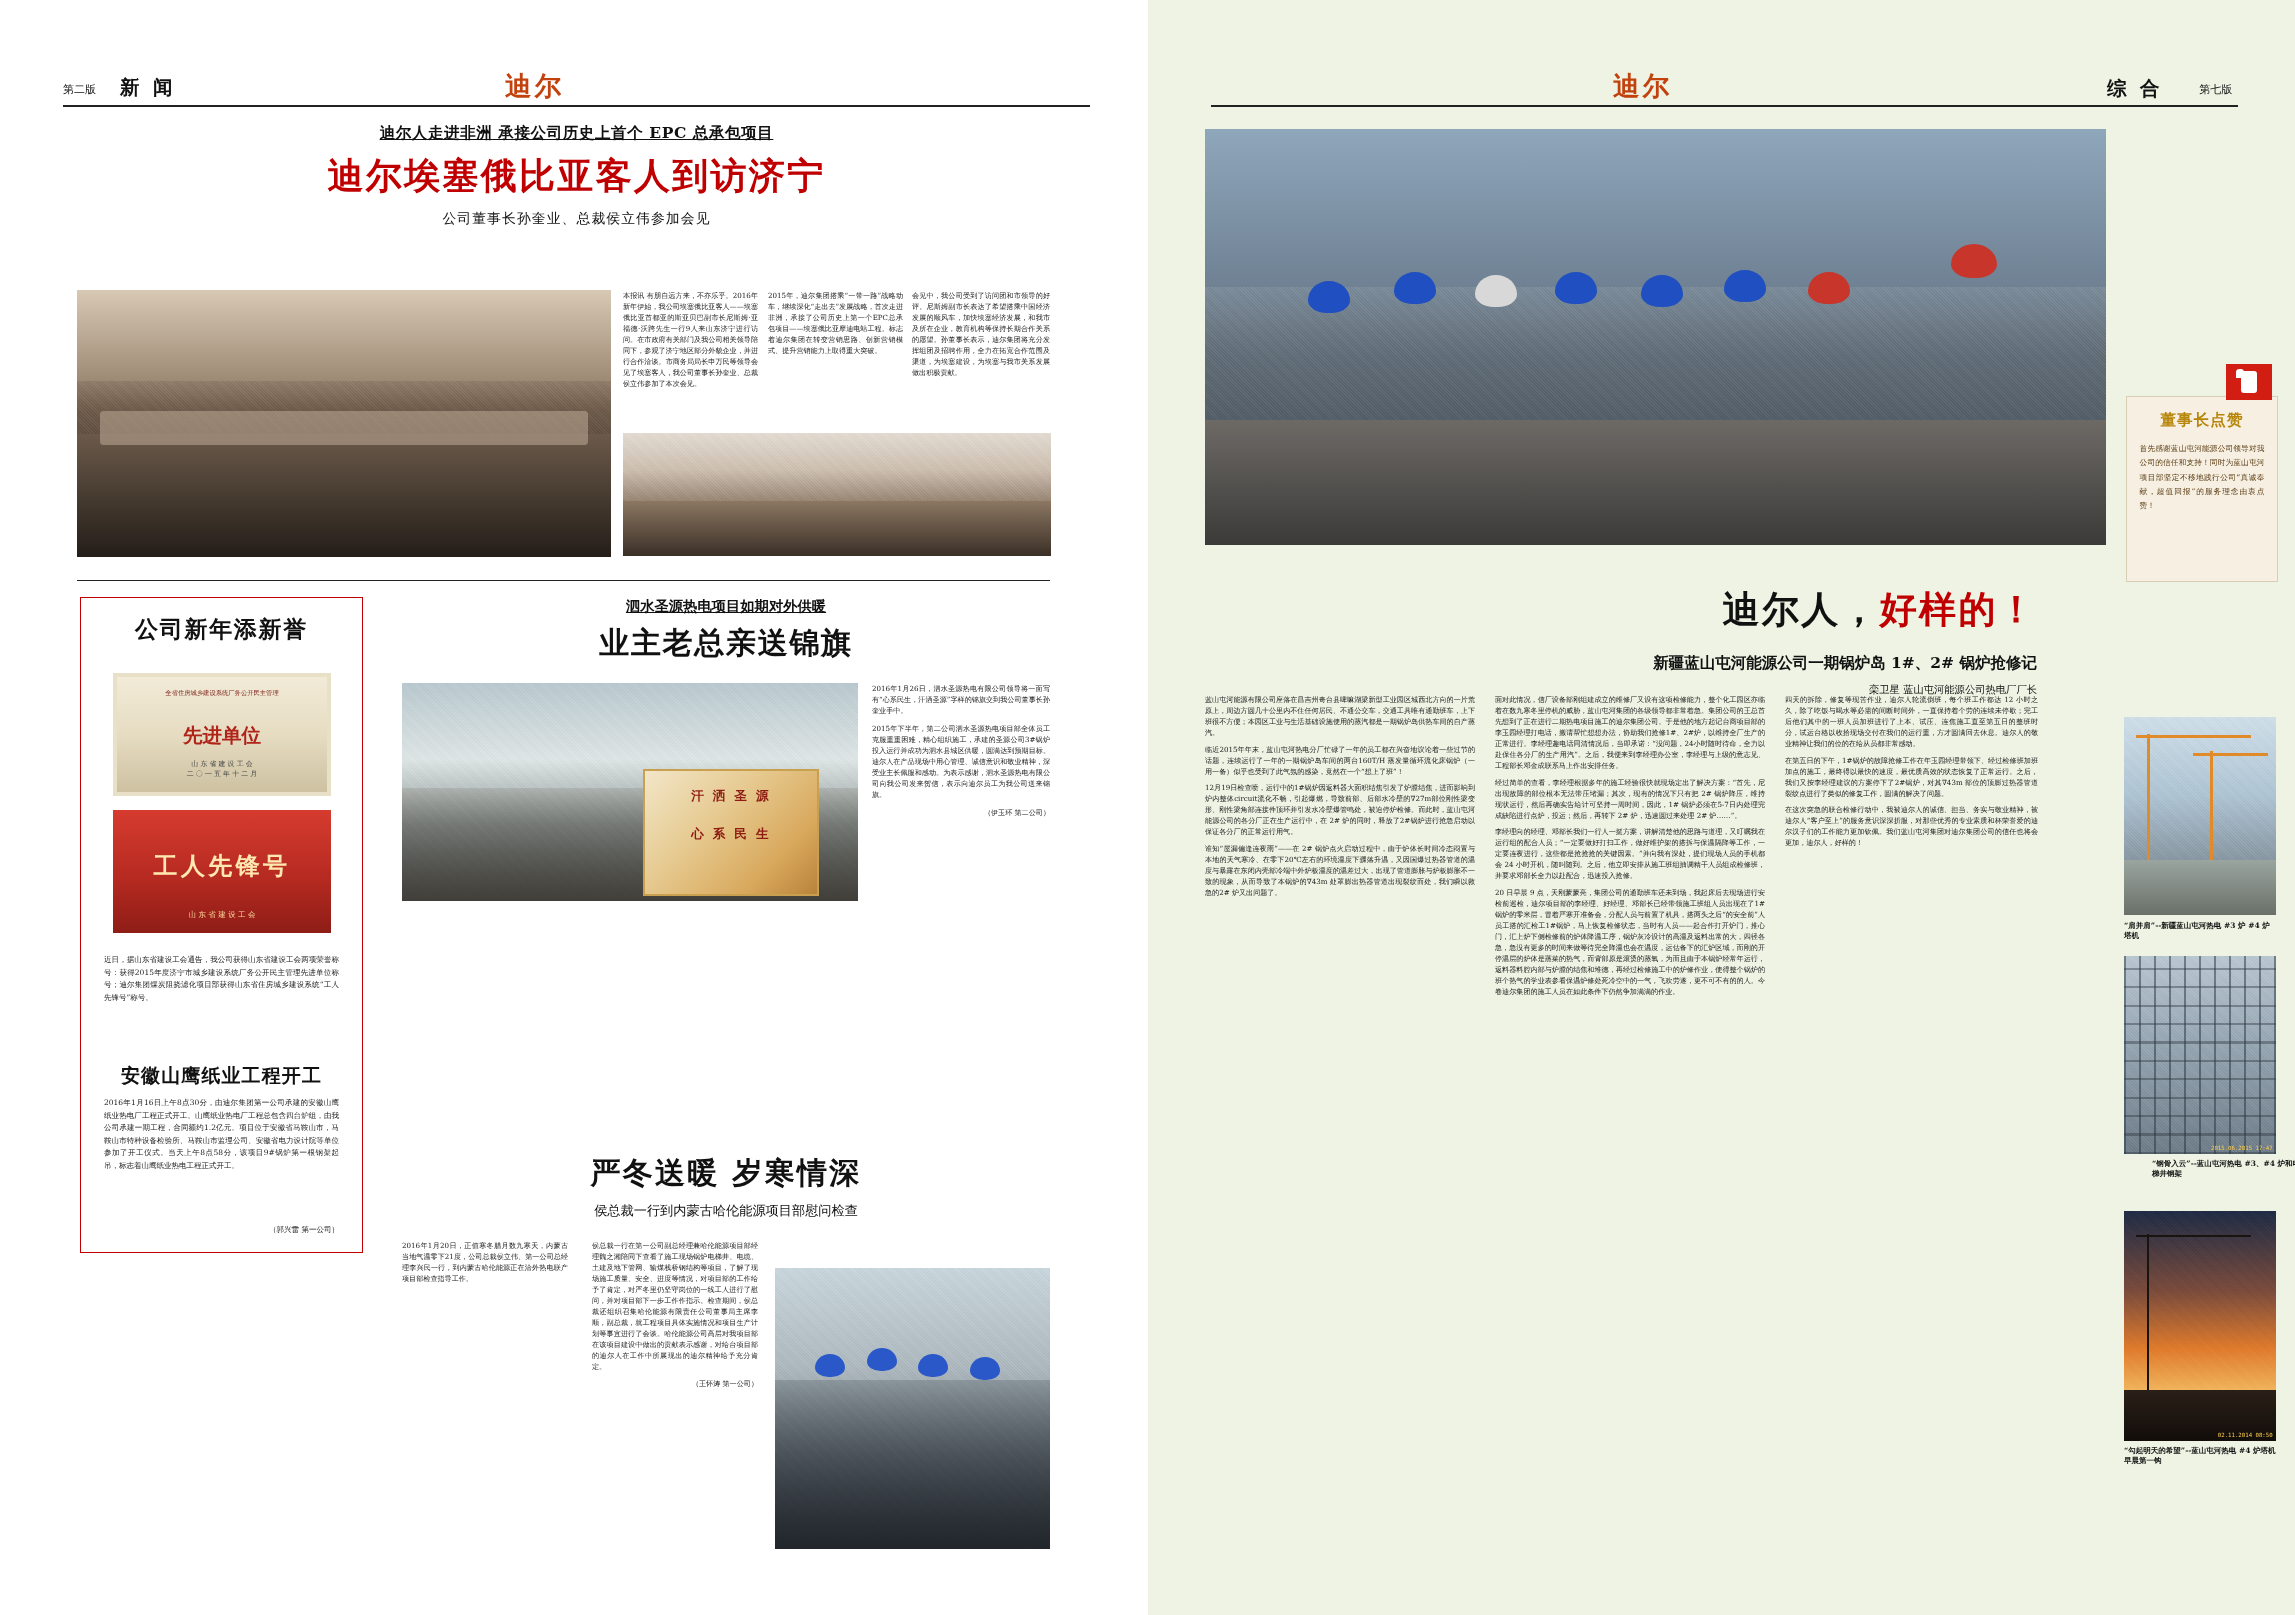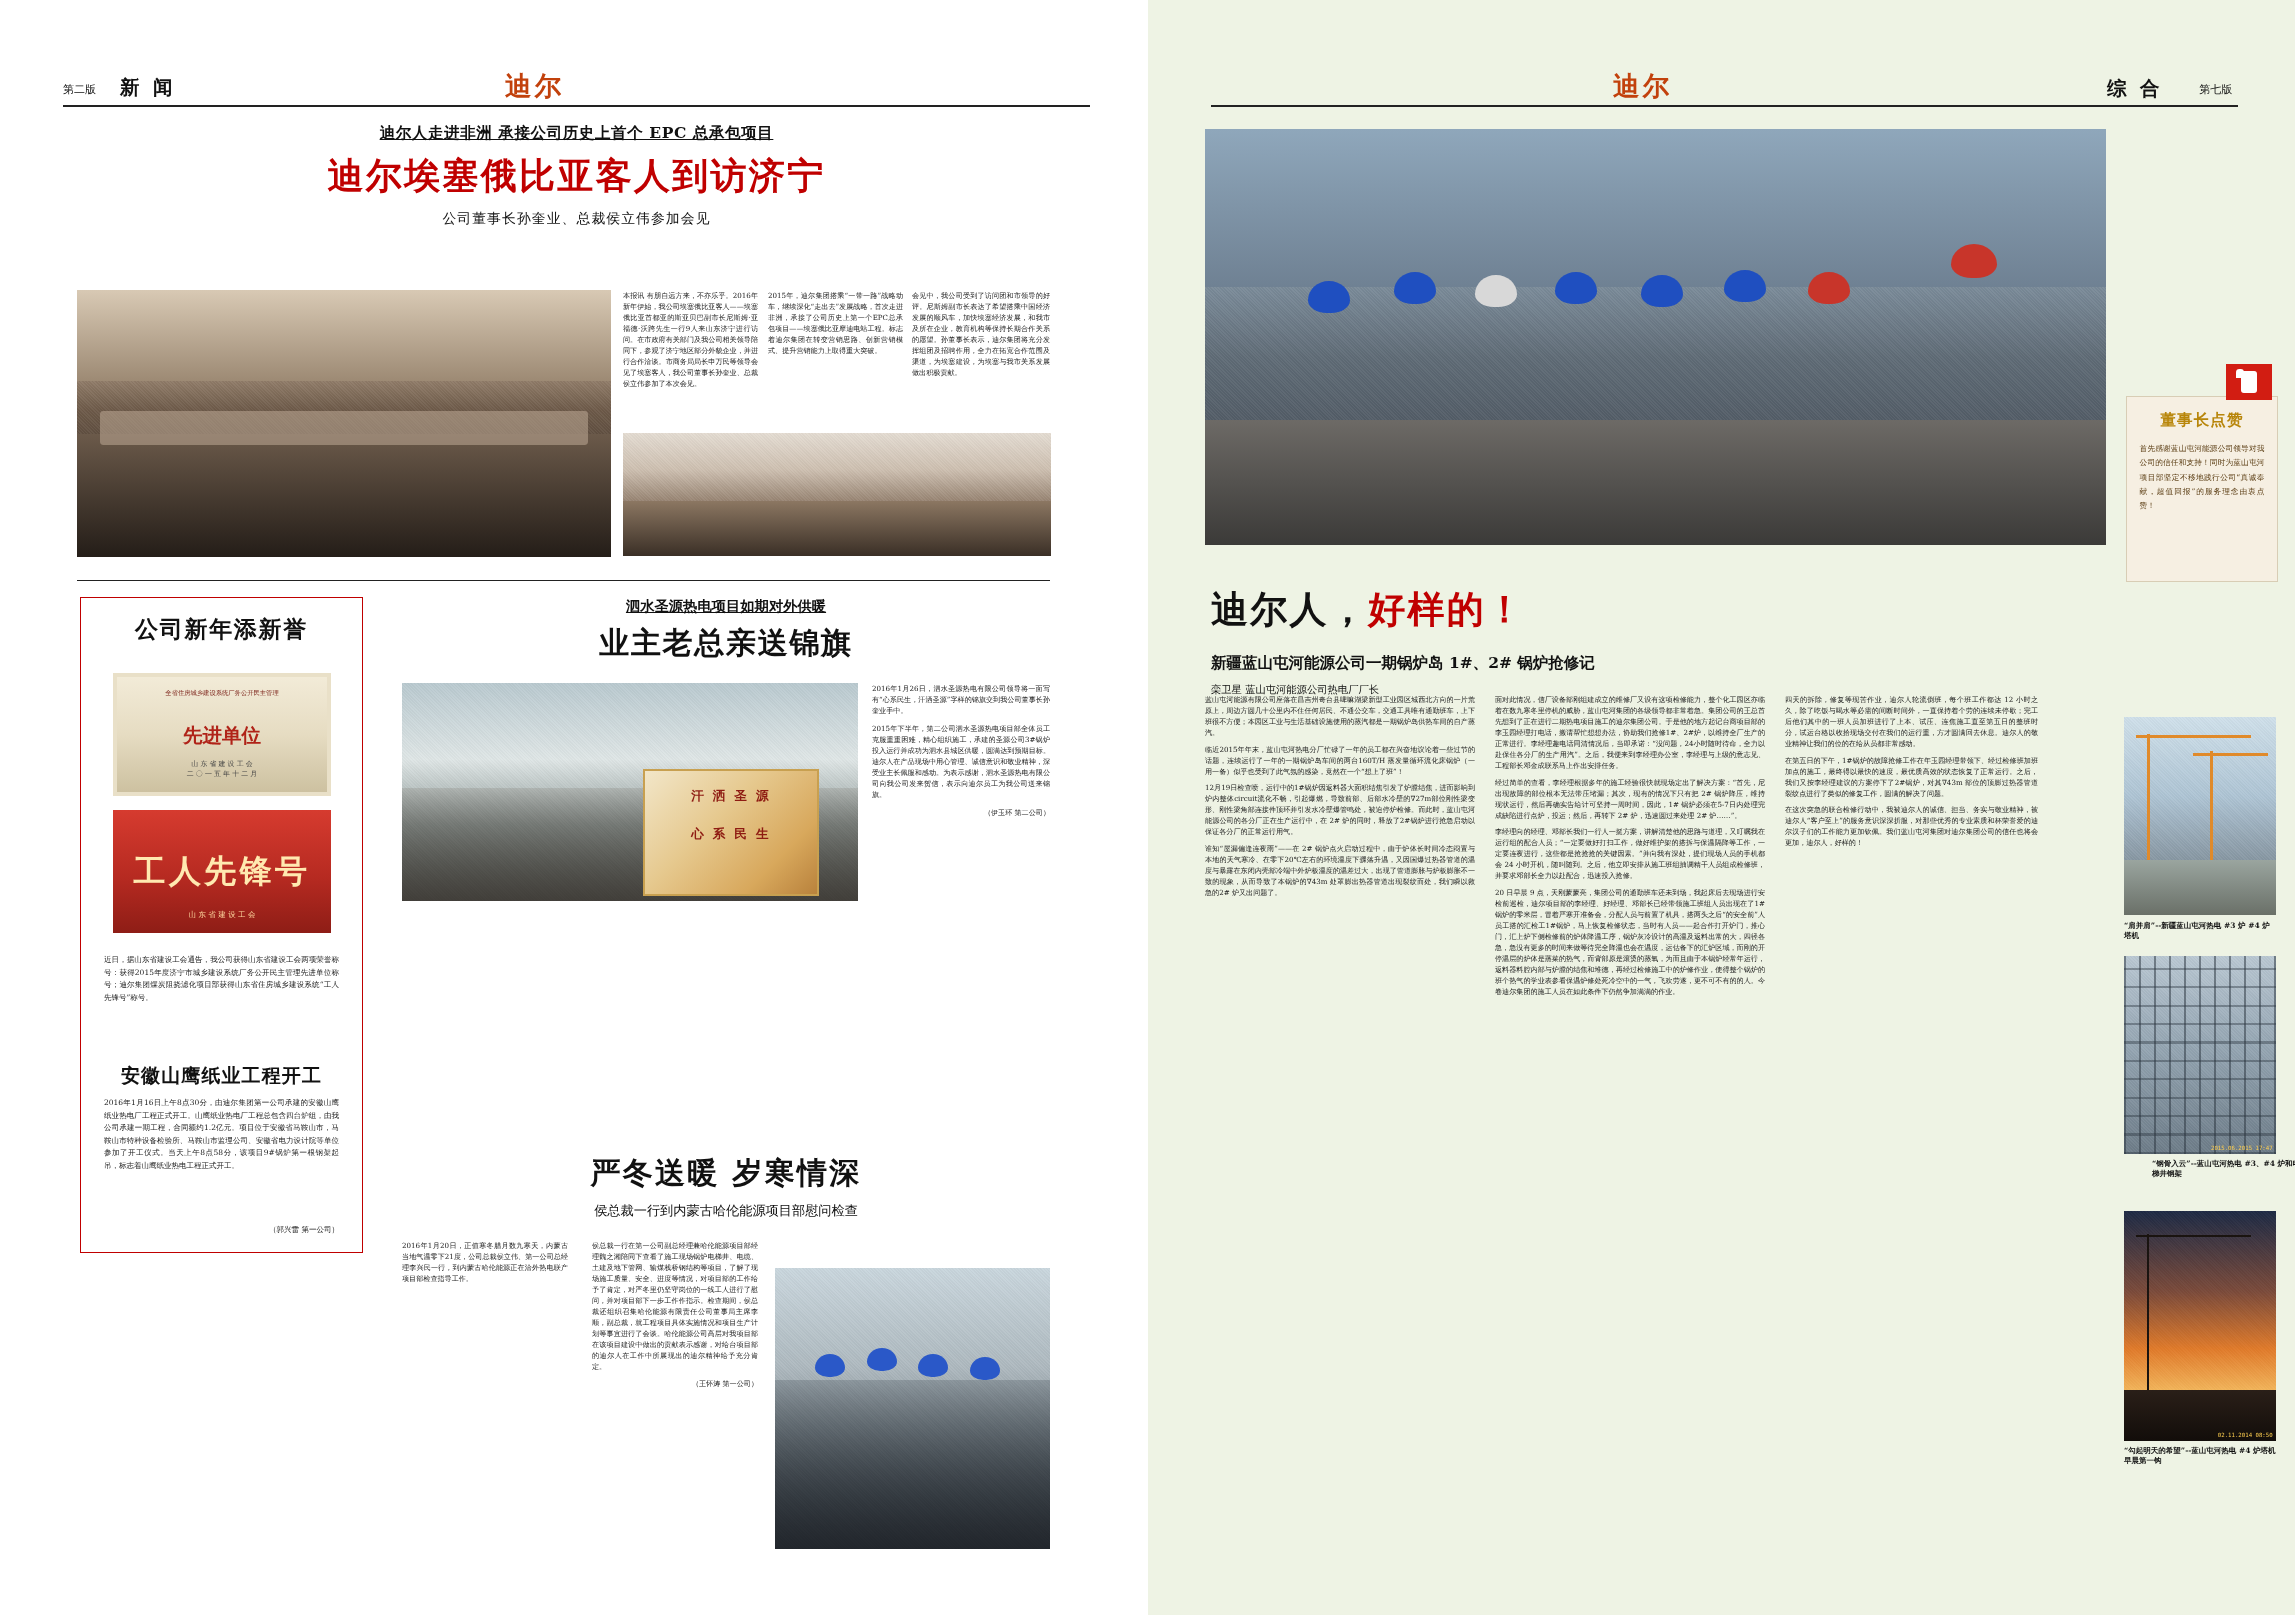--- a/index.html
+++ b/index.html
@@ -72,21 +72,21 @@
 
   <div class="box-red" style="position:absolute;left:80px;top:597px;width:281px;height:654px;">
     <div style="text-align:center;margin-top:16px;font-family:'DejaVu Serif','Liberation Serif',serif;font-weight:bold;font-size:23px;letter-spacing:1.7px;">公司新年添新誉</div>
     <div class="photo ph-cert1" style="left:32px;top:75px;width:218px;height:123px;position:absolute;">
       <div style="position:absolute;left:0;top:0;width:100%;height:100%;border:4.6px solid #e9e0c8;box-sizing:border-box;"></div>
       <div style="position:absolute;left:0;top:16px;width:100%;text-align:center;font-size:6.3px;color:#7a1f16;font-family:'DejaVu Serif',serif;">全省住房城乡建设系统厂务公开民主管理</div>
       <div style="position:absolute;left:0;top:49px;width:100%;text-align:center;font-size:19.5px;font-weight:bold;color:#b02318;font-family:'DejaVu Serif',serif;">先进单位</div>
       <div style="position:absolute;left:0;top:86px;width:100%;text-align:center;font-size:6.9px;color:#444;">山 东 省 建 设 工 会<br>二 〇 一 五 年 十 二 月</div>
     </div>
     <div class="photo ph-cert2" style="left:32px;top:212px;width:218px;height:123px;position:absolute;">
-      <div style="position:absolute;left:0;top:40px;width:100%;text-align:center;font-size:32px;font-weight:bold;color:#ffe9b0;font-family:'DejaVu Serif',serif;letter-spacing:3.4px;">工人先锋号</div>
+      <div style="position:absolute;left:0;top:40px;width:100%;text-align:center;font-size:24px;font-weight:bold;color:#ffe9b0;font-family:'DejaVu Serif',serif;letter-spacing:3.4px;">工人先锋号</div>
       <div style="position:absolute;left:0;bottom:12.6px;width:100%;text-align:center;font-size:7.5px;color:#ffd9a0;">山 东 省 建 设 工 会</div>
     </div>
     <div class="body-col" style="position:absolute;left:23px;top:356px;width:235px;font-size:7.5px;line-height:12.6px;">近日，据山东省建设工会通告，我公司获得山东省建设工会两项荣誉称号：获得2015年度济宁市城乡建设系统厂务公开民主管理先进单位称号；迪尔集团煤炭阻挠滤化项目部获得山东省住房城乡建设系统“工人先锋号”称号。</div>
 
     <div style="position:absolute;left:0;top:465px;width:100%;text-align:center;font-family:'DejaVu Serif','Liberation Serif',serif;font-weight:bold;font-size:19px;letter-spacing:1.1px;">安徽山鹰纸业工程开工</div>
     <div class="body-col" style="position:absolute;left:23px;top:499px;width:235px;font-size:7.5px;line-height:12.6px;">2016年1月16日上午8点30分，由迪尔集团第一公司承建的安徽山鹰纸业热电厂工程正式开工。山鹰纸业热电厂工程总包含四台炉组，由我公司承建一期工程，合同额约1.2亿元。项目位于安徽省马鞍山市，马鞍山市特种设备检验所、马鞍山市监理公司、安徽省电力设计院等单位参加了开工仪式。当天上午8点58分，该项目9#锅炉第一根钢架起吊，标志着山鹰纸业热电工程正式开工。</div>
     <div class="body-col" style="position:absolute;left:23px;top:626px;width:235px;text-align:right;font-size:7.5px;">（郭兴雷  第一公司）</div>
   </div>
 
   <div style="position:absolute;left:402px;top:597px;width:648px;text-align:center;">
@@ -156,21 +156,21 @@
 
   <div style="position:absolute;left:978px;top:396px;width:150px;height:184px;background:#f6efe2;border:1.1px solid #d8cdb5;">
     <div style="position:absolute;left:99px;top:-33px;width:46px;height:36px;background:#d21d12;">
       <div style="position:absolute;left:15px;top:6.9px;width:16px;height:22px;background:#fff;border-radius:2.9px;"></div>
       <div style="position:absolute;left:10.3px;top:4.6px;width:8px;height:9.2px;background:#fff;border-radius:3.4px 3.4px 0 0;"></div>
     </div>
     <div style="text-align:center;margin-top:12.6px;font-family:'DejaVu Serif','Liberation Serif',serif;font-weight:bold;font-size:15.5px;color:#b8860b;letter-spacing:1.1px;">董事长点赞</div>
     <div style="margin:11.5px 12.6px 0 12.6px;font-family:'DejaVu Serif','Liberation Serif',serif;font-size:7.7px;line-height:14.3px;color:#5a3c12;text-align:justify;">首先感谢蓝山屯河能源公司领导对我公司的信任和支持！同时为蓝山屯河项目部坚定不移地践行公司“真诚奉献，超值回报”的服务理念由衷点赞！</div>
   </div>
 
-  <div style="position:absolute;left:63px;top:585px;width:826px;text-align:left;">
+  <div style="position:absolute;left:63px;top:585px;width:826px;text-align:right;">
     <div style="font-family:'DejaVu Serif','Liberation Serif',serif;font-weight:bold;font-size:37px;letter-spacing:2.3px;">
       <span>迪尔人，</span><span style="color:#c00000;">好样的！</span>
     </div>
     <div style="font-family:'DejaVu Serif','Liberation Serif',serif;font-weight:bold;font-size:15.5px;margin-top:18px;">新疆蓝山屯河能源公司一期锅炉岛 1#、2# 锅炉抢修记</div>
     <div style="font-family:'DejaVu Serif','Liberation Serif',serif;font-size:10.3px;margin-top:9.2px;">栾卫星  蓝山屯河能源公司热电厂厂长</div>
   </div>
 
   <div style="position:absolute;left:57px;top:694px;width:849px;">
     <div style="float:left;width:270px;margin-right:20px;">
       <div class="body-col">蓝山屯河能源有限公司座落在昌吉州奇台县啤嘛湖梁新型工业园区城西北方向的一片荒原上，周边方圆几十公里内不住任何居民、不通公交车，交通工具唯有通勤班车，上下班很不方便；本园区工业与生活基础设施使用的蒸汽都是一期锅炉岛供热车间的自产蒸汽。</div>

